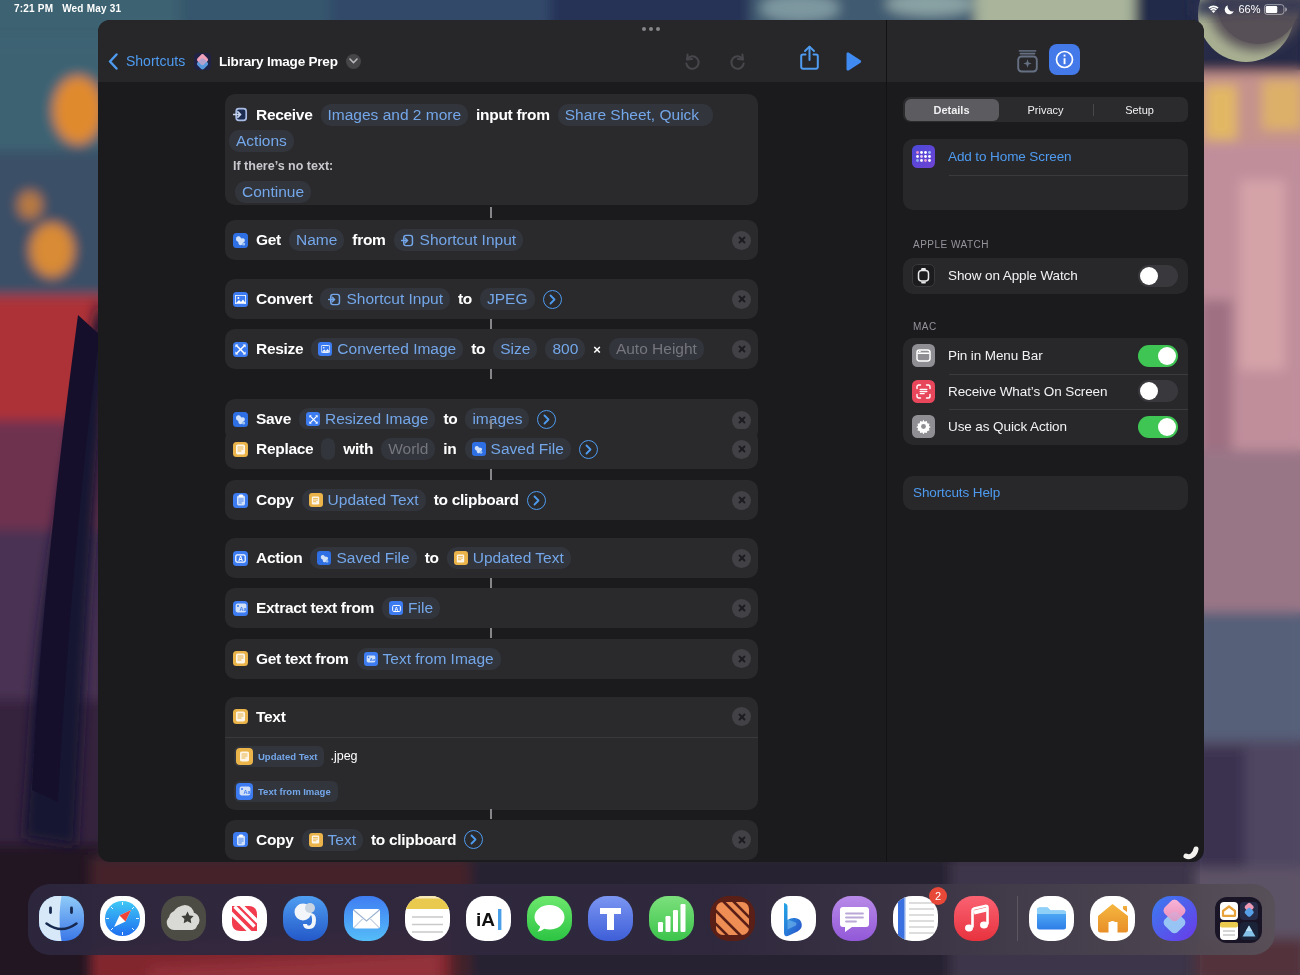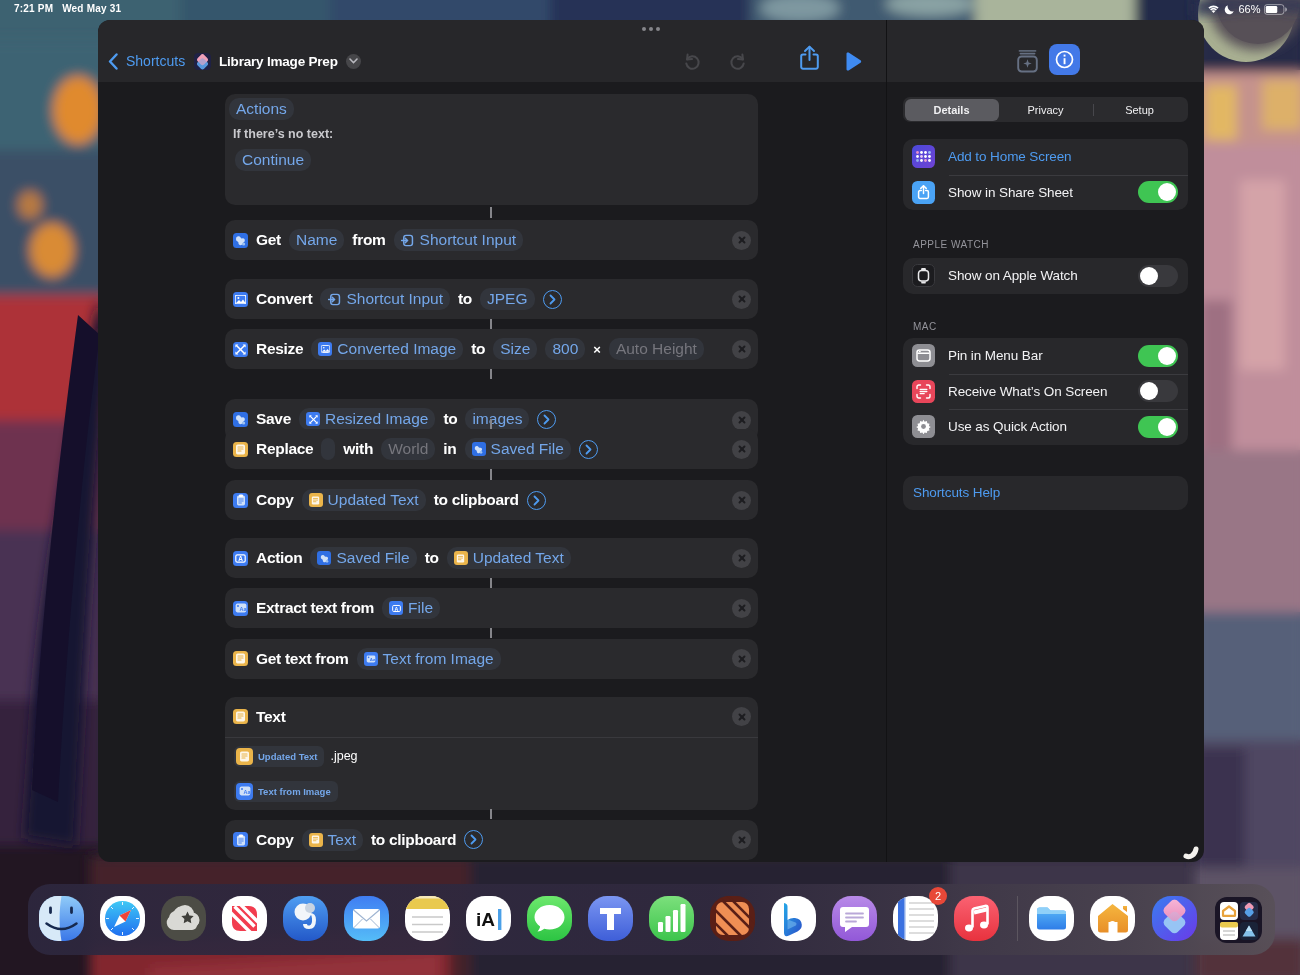--- a/index.html
+++ b/index.html
@@ -227,20 +227,32 @@
     <div class="infobtn">
       <svg width="19" height="19" viewBox="0 0 19 19">
           <circle cx="9.5" cy="9.5" r="8" fill="none" stroke="#fff" stroke-width="1.7"></circle>
           <rect x="8.6" y="8.2" width="1.9" height="6" fill="#fff"></rect>
           <rect x="8.6" y="4.6" width="1.9" height="2" fill="#fff"></rect>
         </svg>
     </div>
   </div>
 
   <div class="card" style="top:74px;height:111px">
+    <div class="row" style="height:23px;margin-top:9px">
+      <span class="aicon">
+          <svg width="15" height="15" viewBox="0 0 15 15">
+            <rect x="3.2" y="1.6" width="10" height="11.8" rx="2.6" fill="#1d2d52" stroke="#a9bce4" stroke-width="1.7"></rect>
+            <path d="M0.6 7.5 H7.2 M4.9 4.9 L7.6 7.5 L4.9 10.1" stroke="#c9d6ee" stroke-width="1.7" fill="none" stroke-linecap="round" stroke-linejoin="round"></path>
+          </svg>
+        </span>
+      <span class="lbl">Receive</span>
+      <span class="pill">Images and 2 more</span>
+      <span class="lbl">input from</span>
+      <span class="pill" style="padding-right:14px">Share Sheet, Quick</span>
+    </div>
     <div class="row" style="height:23px;margin-top:3px;padding-left:4px">
       <span class="pill">Actions</span>
     </div>
     <div class="row" style="height:23px;margin-top:2px">
       <span style="color:#c9c9cd;font-size:12.5px;font-weight:bold">If there’s no text:</span>
     </div>
     <div class="row" style="height:23px;margin-top:3px;padding-left:10px">
       <span class="pill">Continue</span>
     </div>
   </div>
@@ -605,33 +617,20 @@
               <circle cx="1.5" cy="9.5" r="1.4" fill="#90b0e8"></circle>
               <circle cx="5.5" cy="9.5" r="1.4"></circle>
               <circle cx="9.5" cy="9.5" r="1.4" fill="#e8a0d0"></circle>
               <circle cx="13.5" cy="9.5" r="1.4"></circle>
             </g>
           </svg>
       </div>
       <div class="txt blue">Add to Home Screen</div>
     </div>
     <div class="gdiv" style="top:35.5px"></div>
-    <div class="grow">
-      <div class="gicon" style="background:#4aa3f5">
-        <svg width="13" height="15" viewBox="0 0 13 15">
-            <path d="M6.5 1 L6.5 8.6" stroke="#fff" stroke-width="1.5" stroke-linecap="round"></path>
-            <path d="M3.8 3.4 L6.5 0.8 L9.2 3.4" fill="none" stroke="#fff" stroke-width="1.5" stroke-linecap="round" stroke-linejoin="round"></path>
-            <path d="M4.3 5.6 H3 a1.4 1.4 0 0 0 -1.4 1.4 V12 a1.4 1.4 0 0 0 1.4 1.4 H10 a1.4 1.4 0 0 0 1.4 -1.4 V7 a1.4 1.4 0 0 0 -1.4 -1.4 H8.7" fill="none" stroke="#fff" stroke-width="1.5" stroke-linecap="round"></path>
-          </svg>
-      </div>
-      <div class="txt">Show in Share Sheet</div>
-      <div class="switch sw-on">
-          <span class="knob"></span>
-        </div>
-    </div>
   </div>
   <div class="slabel" style="top:219px">APPLE WATCH</div>
   <div class="group" style="top:238px;height:35.5px">
     <div class="grow">
       <div class="gicon" style="background:#1c1c1f;border:0.5px solid #3a3a3e">
         <svg width="15" height="17" viewBox="0 0 15 17">
             <rect x="2.5" y="3.5" width="10" height="10.5" rx="3" fill="none" stroke="#e8e8ea" stroke-width="1.5"></rect>
             <path d="M5 3 l0.5-2 h4 l0.5 2 Z" fill="#e8e8ea"></path>
             <path d="M5 14.5 l0.5 2 h4 l0.5 -2 Z" fill="#e8e8ea"></path>
           </svg>

